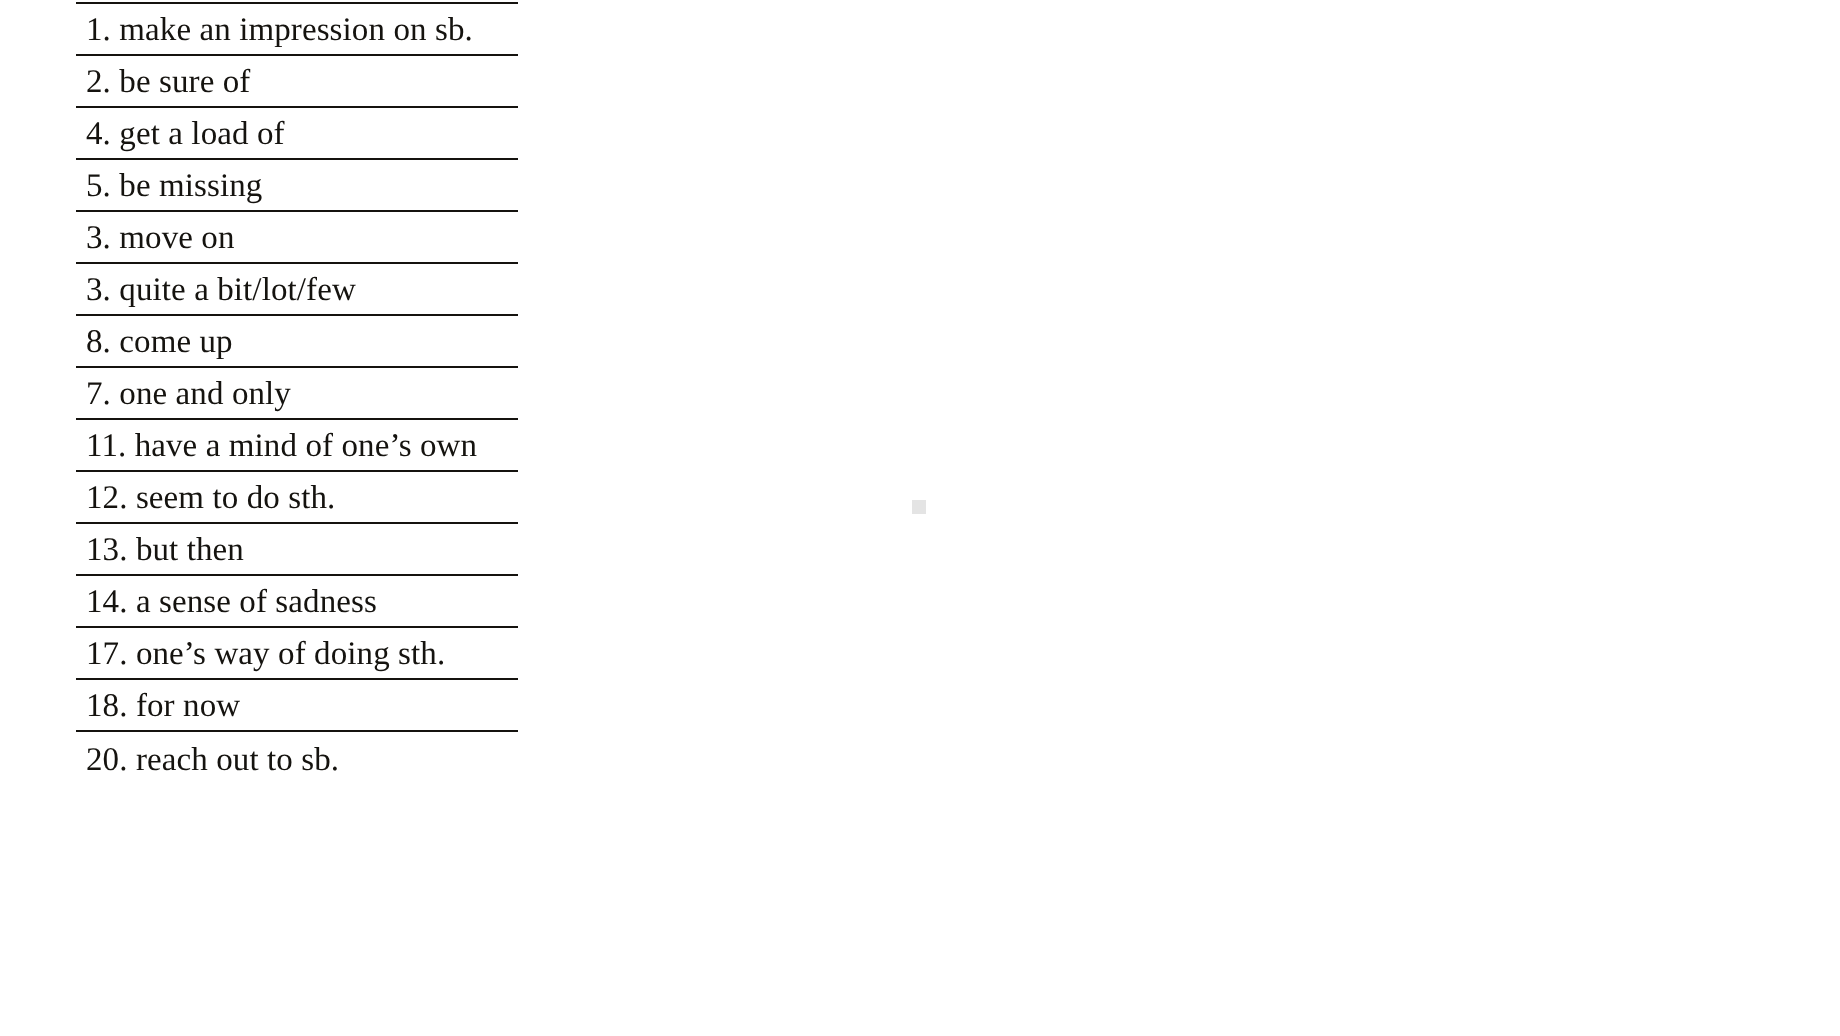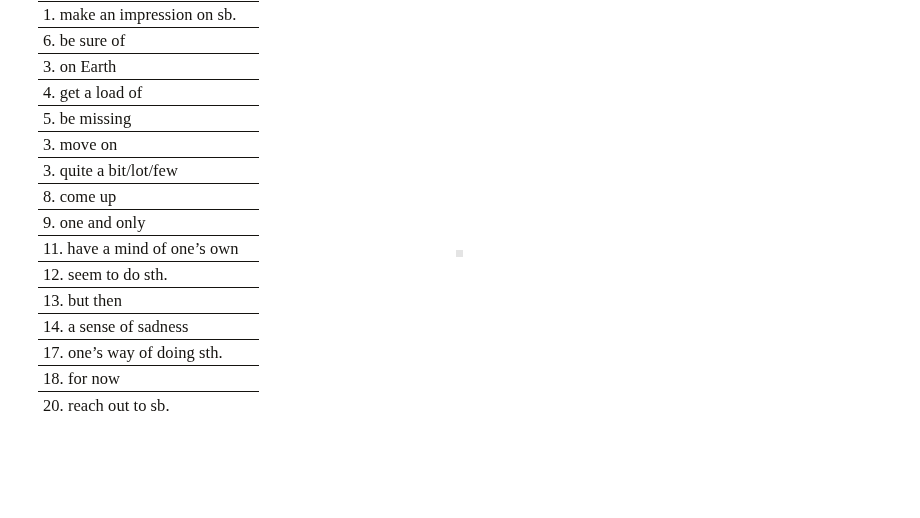--- a/index.html
+++ b/index.html
@@ -79,42 +79,39 @@
 </head>
 <body>
 
 <div id="page">
 
   <div id="phrase-list">
     <div class="row first">
       <span class="cell">1. make an impression on sb.</span>
     </div>
     <div class="row">
-      <span class="cell">6. be sure of</span>
-    </div>
-    <div class="row">
-      <span class="cell">3. on Earth</span>
+      <span class="cell">2. be sure of</span>
     </div>
     <div class="row">
       <span class="cell">4. get a load of</span>
     </div>
     <div class="row">
       <span class="cell">5. be missing</span>
     </div>
     <div class="row">
       <span class="cell">3. move on</span>
     </div>
     <div class="row">
       <span class="cell">3. quite a bit/lot/few</span>
     </div>
     <div class="row">
       <span class="cell">8. come up</span>
     </div>
     <div class="row">
-      <span class="cell">9. one and only</span>
+      <span class="cell">7. one and only</span>
     </div>
     <div class="row">
       <span class="cell">11. have a mind of one’s own</span>
     </div>
     <div class="row">
       <span class="cell">12. seem to do sth.</span>
     </div>
     <div class="row">
       <span class="cell">13. but then</span>
     </div>

